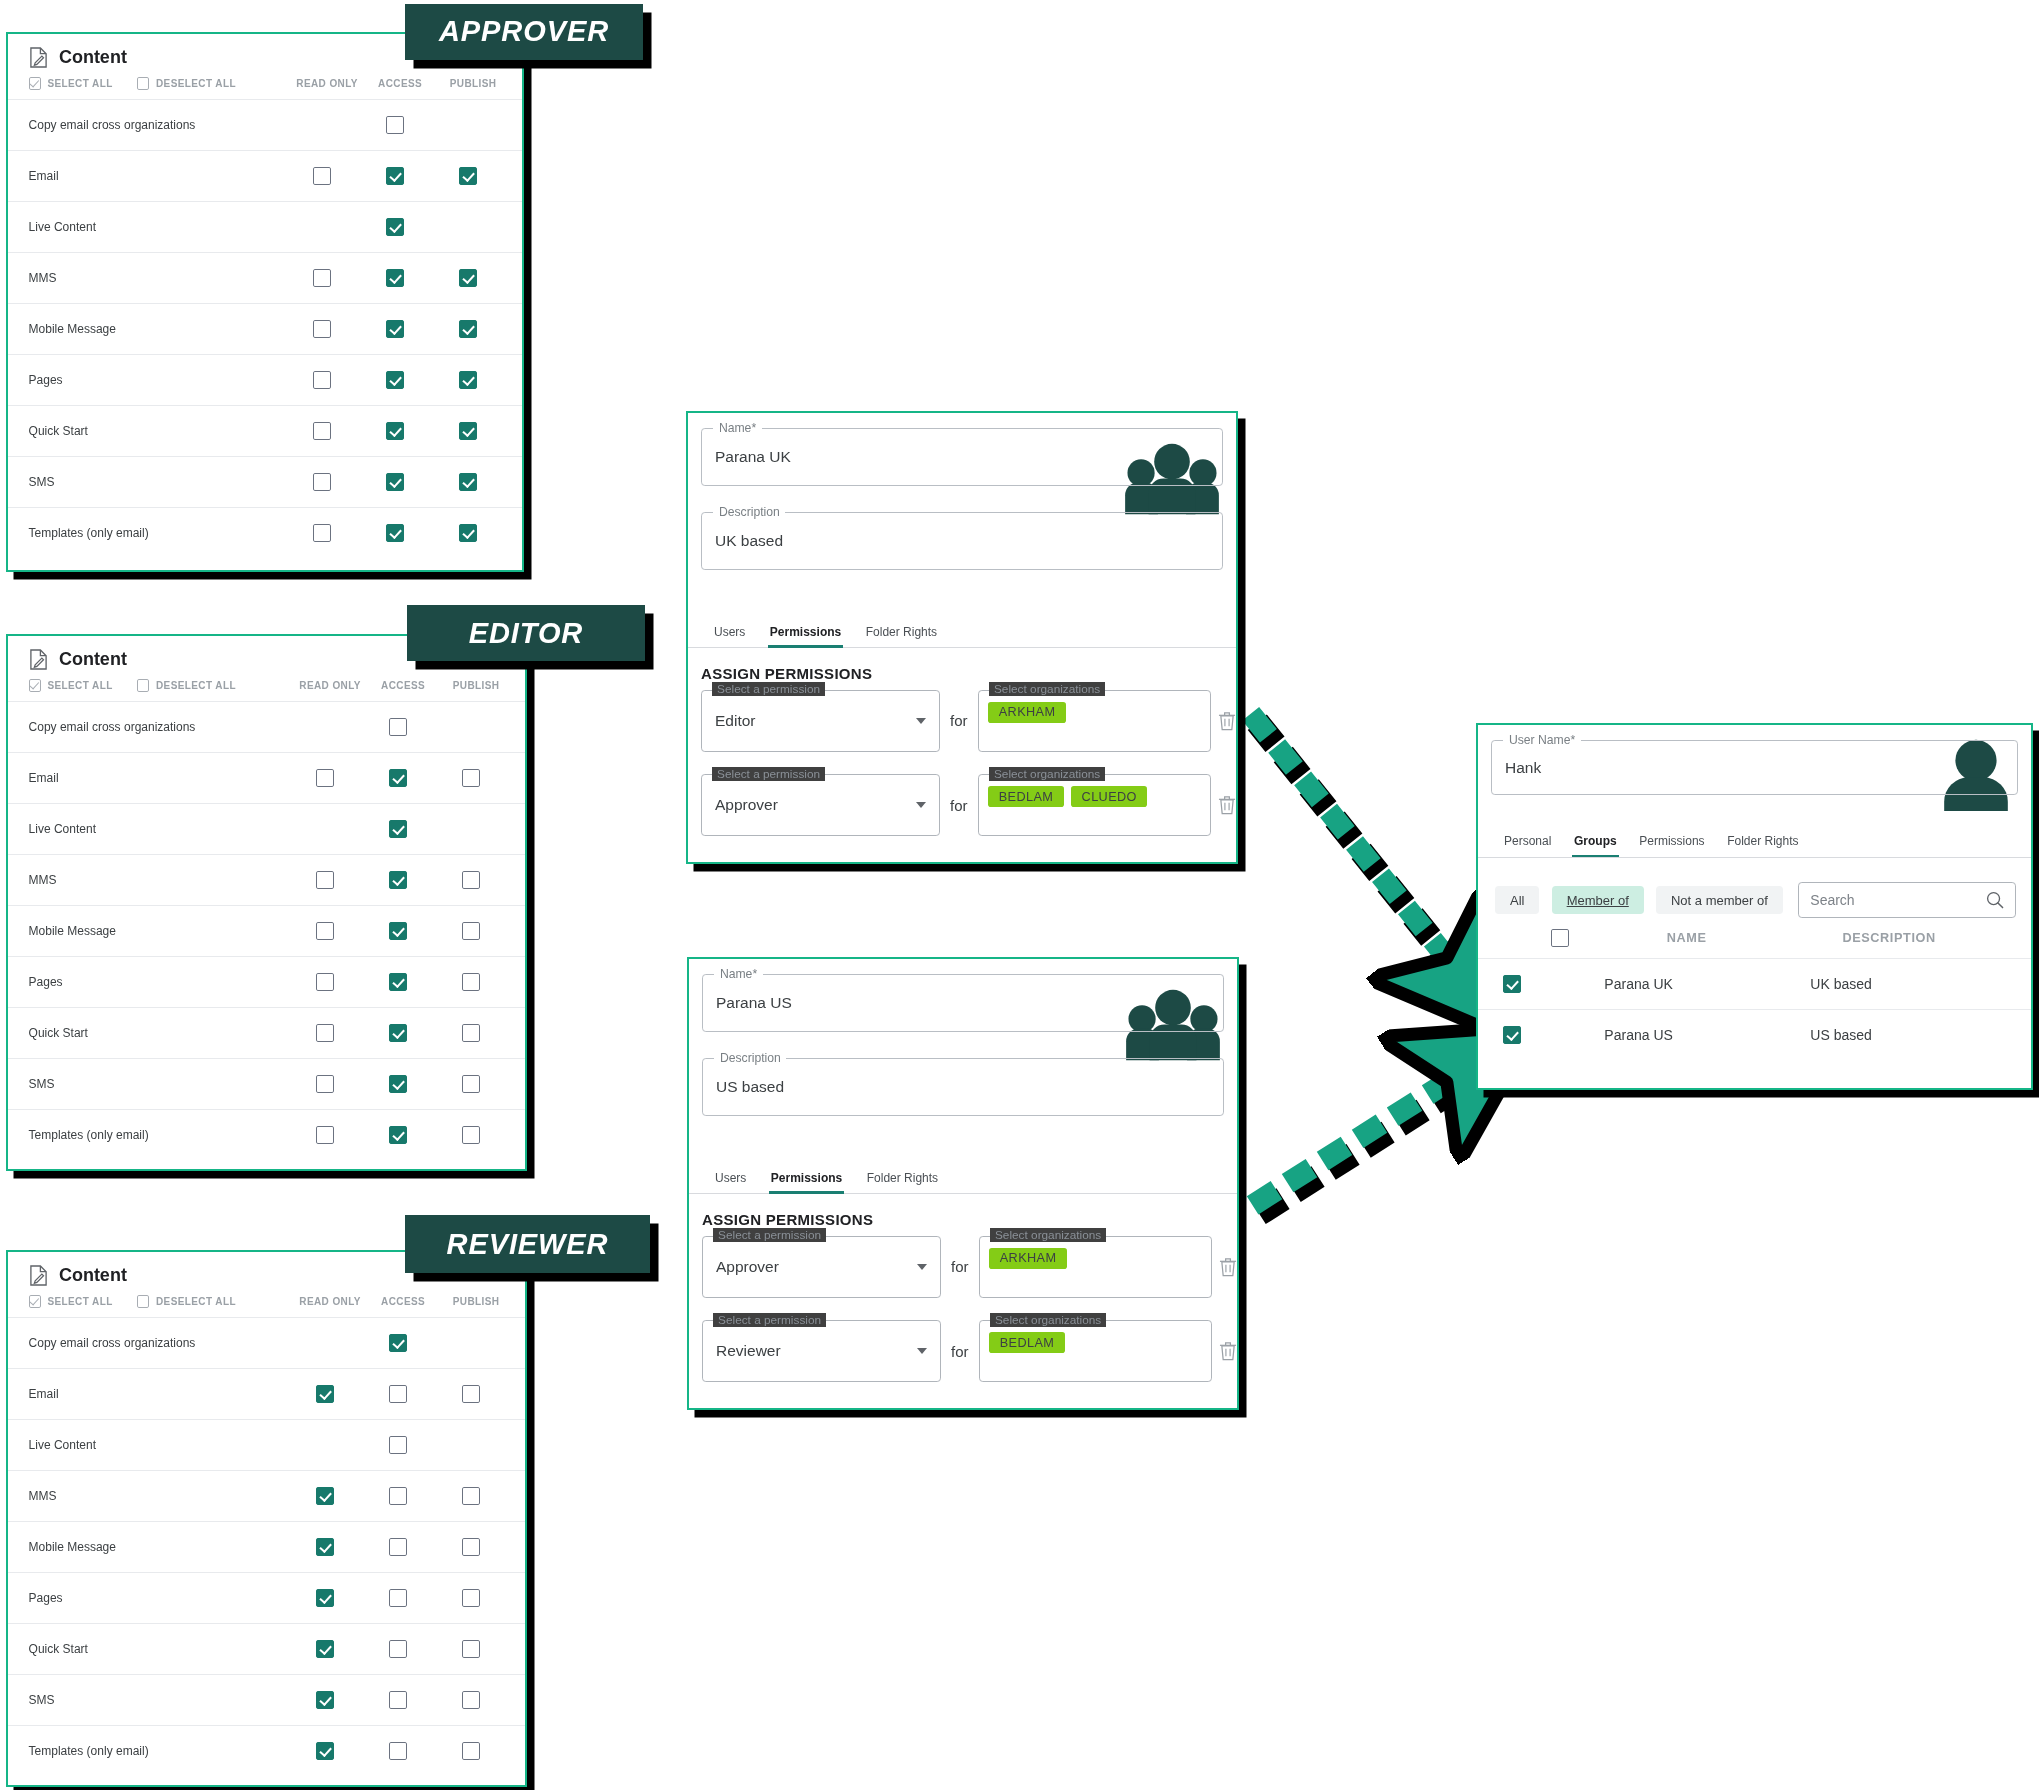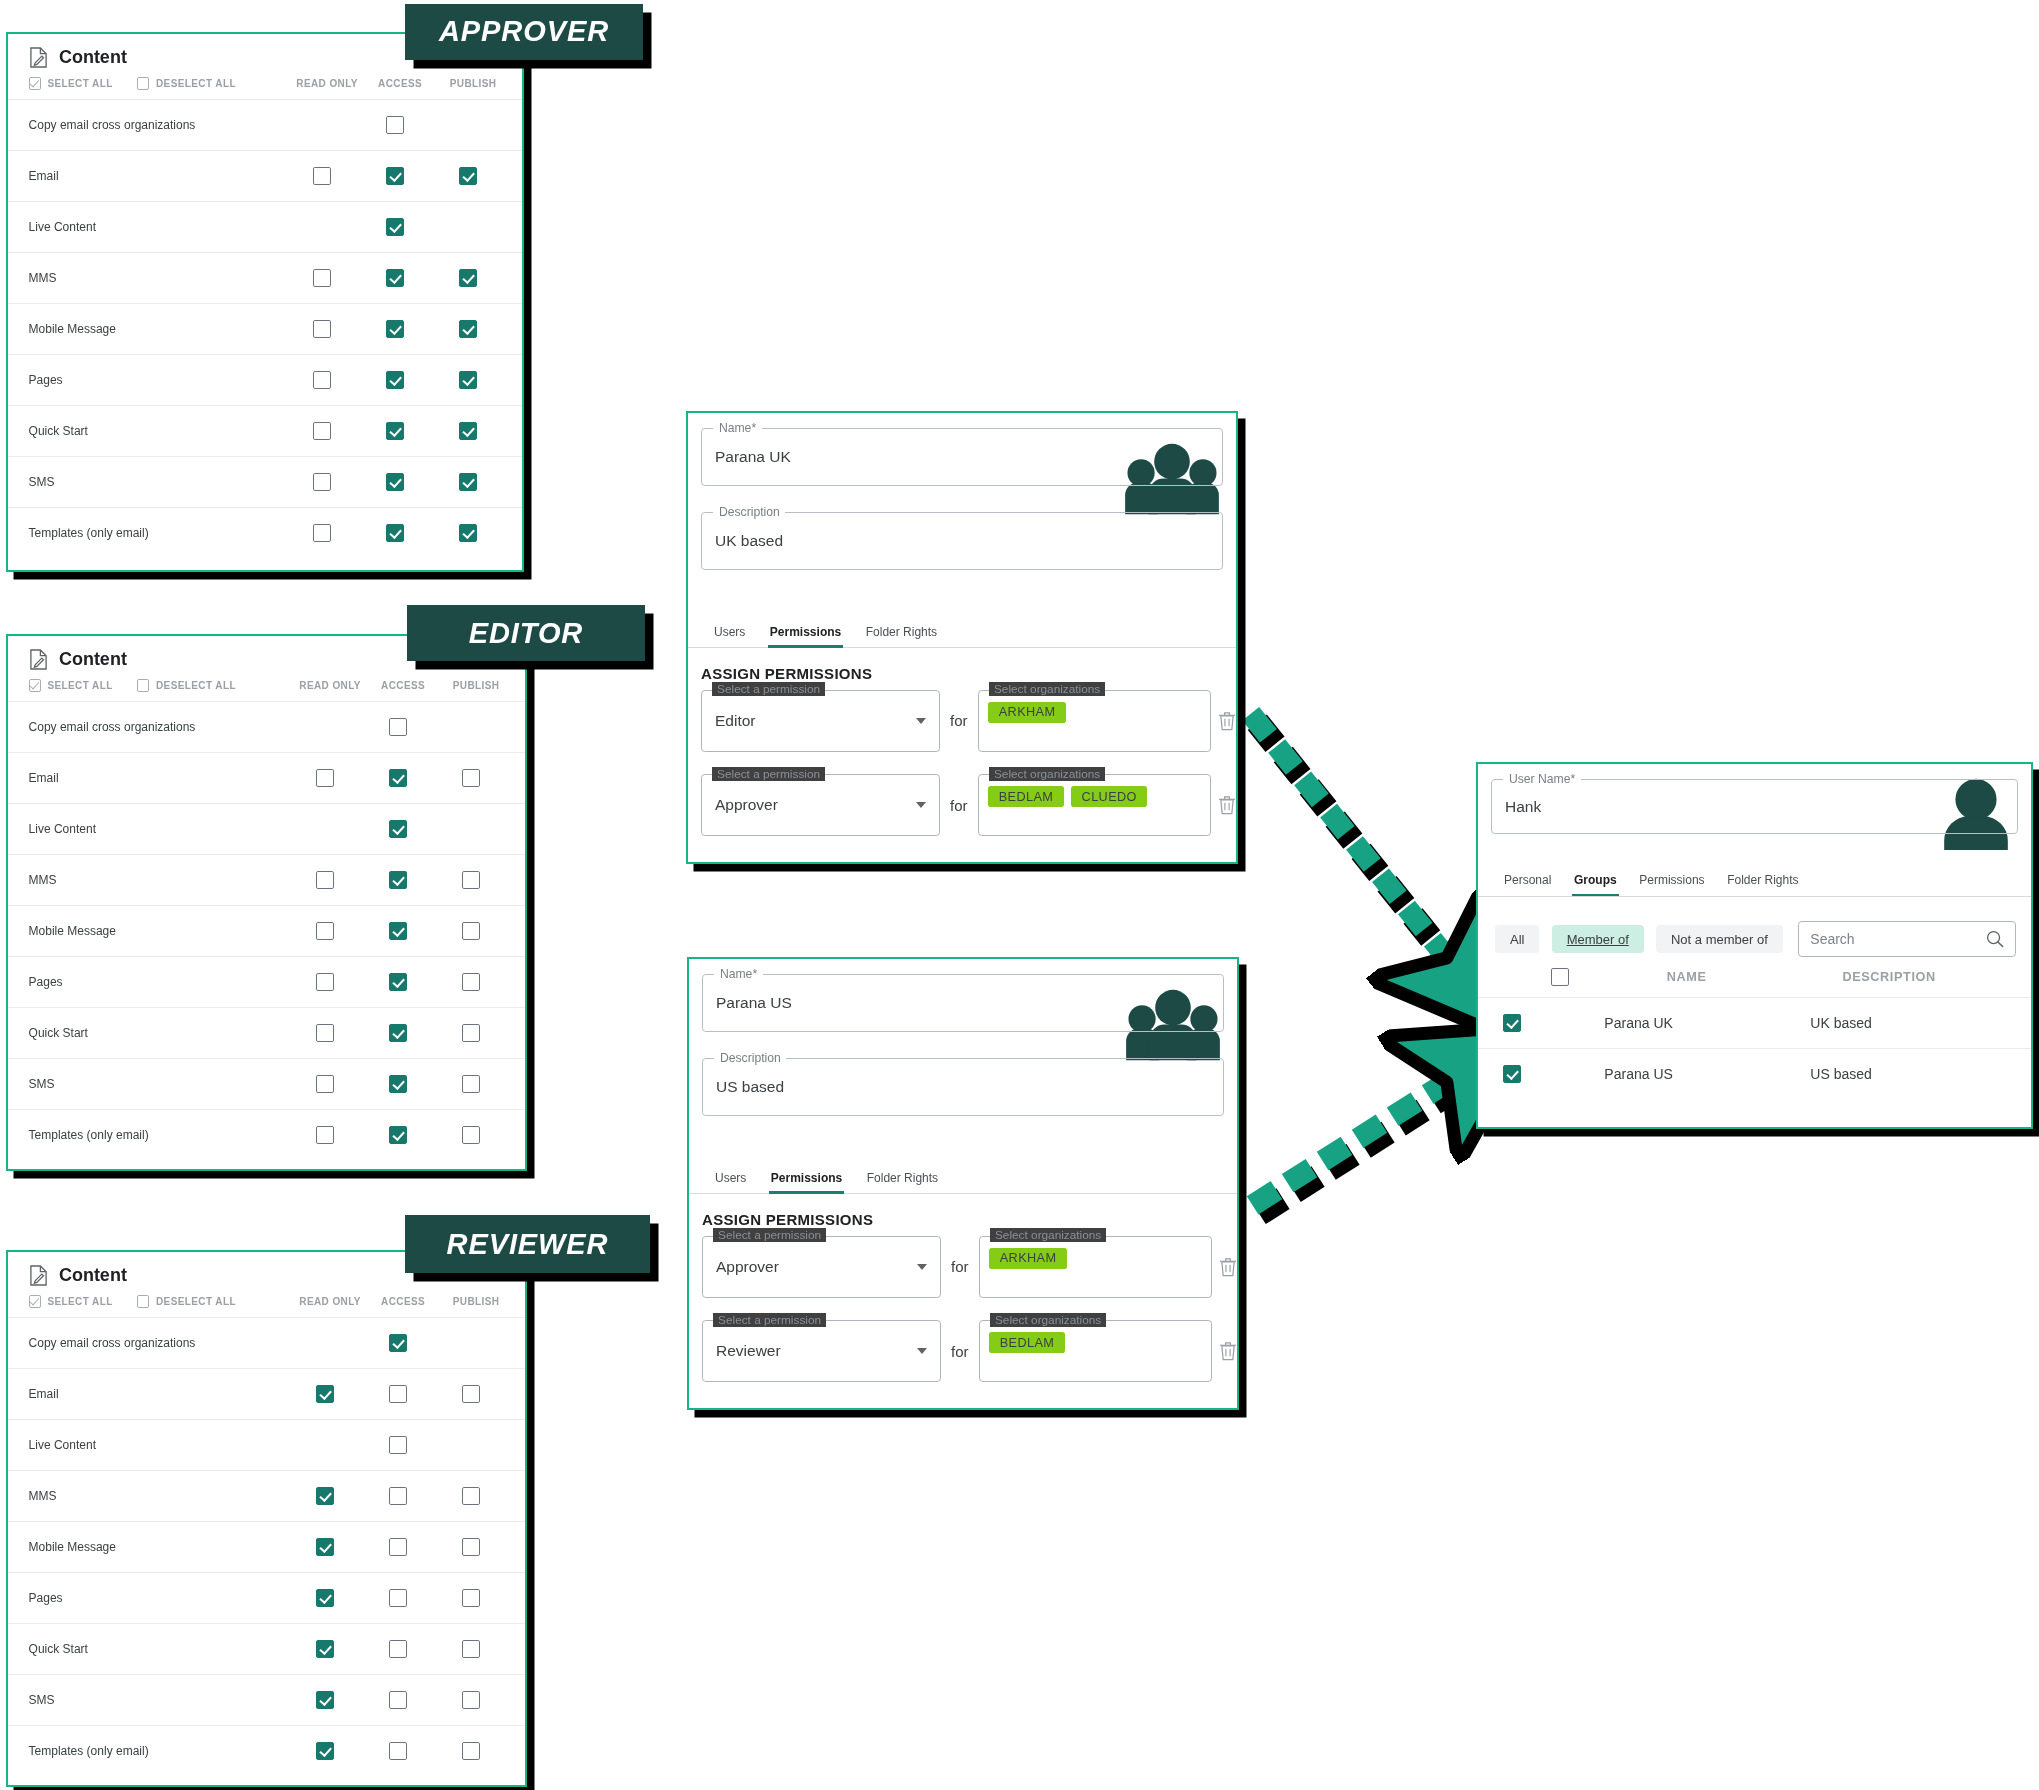--- a/index.html
+++ b/index.html
@@ -806,21 +806,21 @@
       <svg width="18" height="20" viewBox="0 0 19 21">
         <path d="M3 5 H16 L14.6 19.5 H4.4 Z" fill="none" stroke="#9aa0a6" stroke-width="1.3"></path>
         <path d="M1 4.5 H18" stroke="#9aa0a6" stroke-width="1.3"></path>
         <path d="M7 4.5 V2 H12 V4.5" fill="none" stroke="#9aa0a6" stroke-width="1.3"></path>
         <path d="M7.3 8 V16 M11.7 8 V16" stroke="#9aa0a6" stroke-width="1.2"></path>
       </svg>
     </span>
   </div>
 </div>
 
-<div class="panel" style="left:1476px; top:762px; width:557px; height:367px; z-index:10;">
+<div class="panel" style="left:1476px; top:723px; width:557px; height:367px; z-index:10;">
   <div style="position:absolute; right:21px; top:13px;">
     <svg width="68" height="73" viewBox="0 0 72 78">
       <circle cx="36" cy="24" r="22" fill="#1d4a45"></circle>
       <path d="M2 78 V68 a26 26 0 0 1 26-26 h16 a26 26 0 0 1 26 26 V78 z" fill="#1d4a45"></path>
     </svg>
   </div>
 
   <div class="field" style="margin:15px 13px 0 13px; height:55px;">
     <span class="legend">User Name*</span>
     <span>Hank</span>

